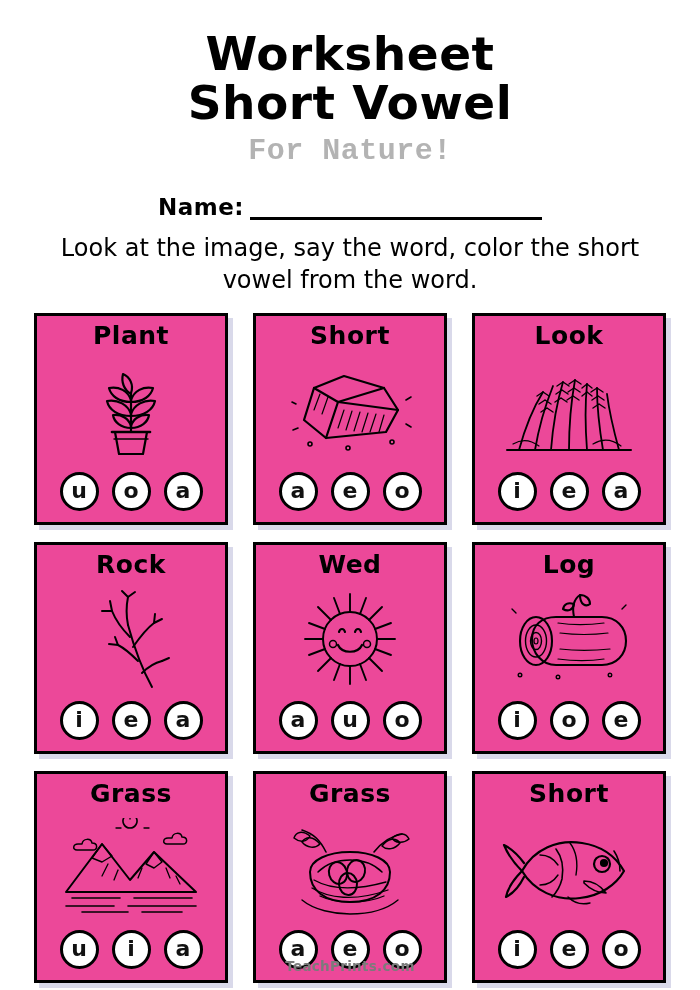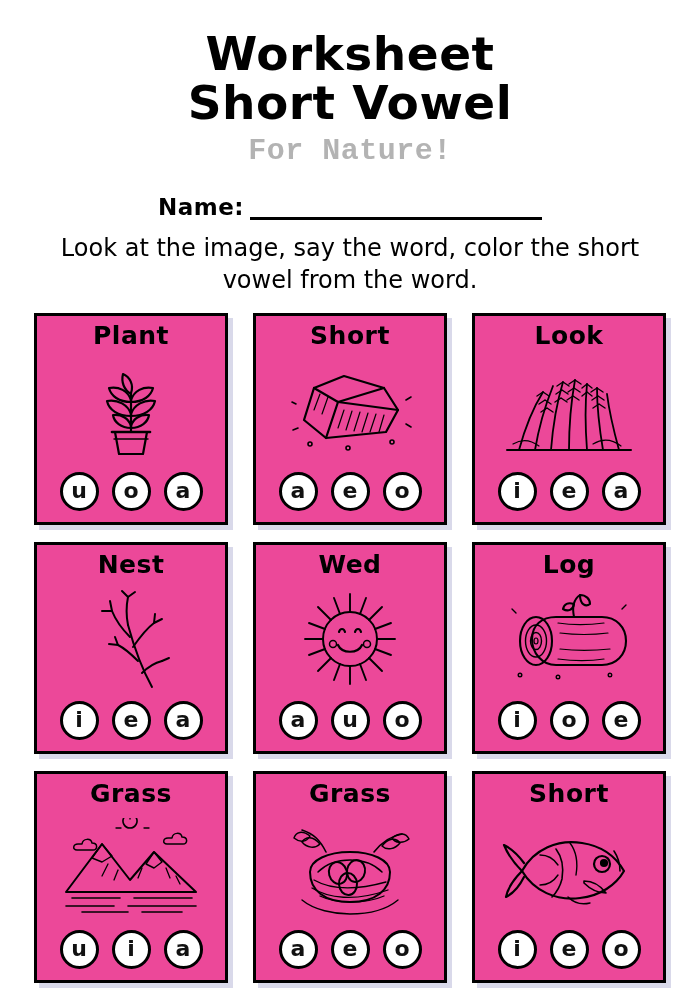--- a/index.html
+++ b/index.html
@@ -249,21 +249,21 @@
         </svg>
       </div>
       <div class="vowel-row">
         <div class="vowel">i</div>
         <div class="vowel">e</div>
         <div class="vowel">a</div>
       </div>
     </div>
 
     <div class="card">
-      <div class="card-word">Nest</div>
+      <div class="card-word">Rock</div>
       <div class="card-art">
         <svg width="110" height="108" viewBox="0 0 110 108" fill="none" stroke="#000" stroke-width="2" stroke-linecap="round" stroke-linejoin="round">
           <path d="M76 102 C66 84 58 62 52 40"></path>
           <path d="M52 40 C50 30 50 22 52 12"></path>
           <path d="M54 52 C46 44 40 36 36 26"></path>
           <path d="M36 26 l-2 -10 M36 26 l-10 0"></path>
           <path d="M57 62 C64 52 70 44 78 38"></path>
           <path d="M78 38 l8 -4 M78 38 l1 -9"></path>
           <path d="M62 76 C56 70 50 64 42 60"></path>
           <path d="M42 60 l-9 -1 M42 60 l-3 -8"></path>
@@ -438,13 +438,14 @@
       </div>
       <div class="vowel-row">
         <div class="vowel">i</div>
         <div class="vowel">e</div>
         <div class="vowel">o</div>
       </div>
     </div>
 
   </div>
 
+  <div class="footer">TeachPrints.com</div>
 </div>
 
 </body></html>

